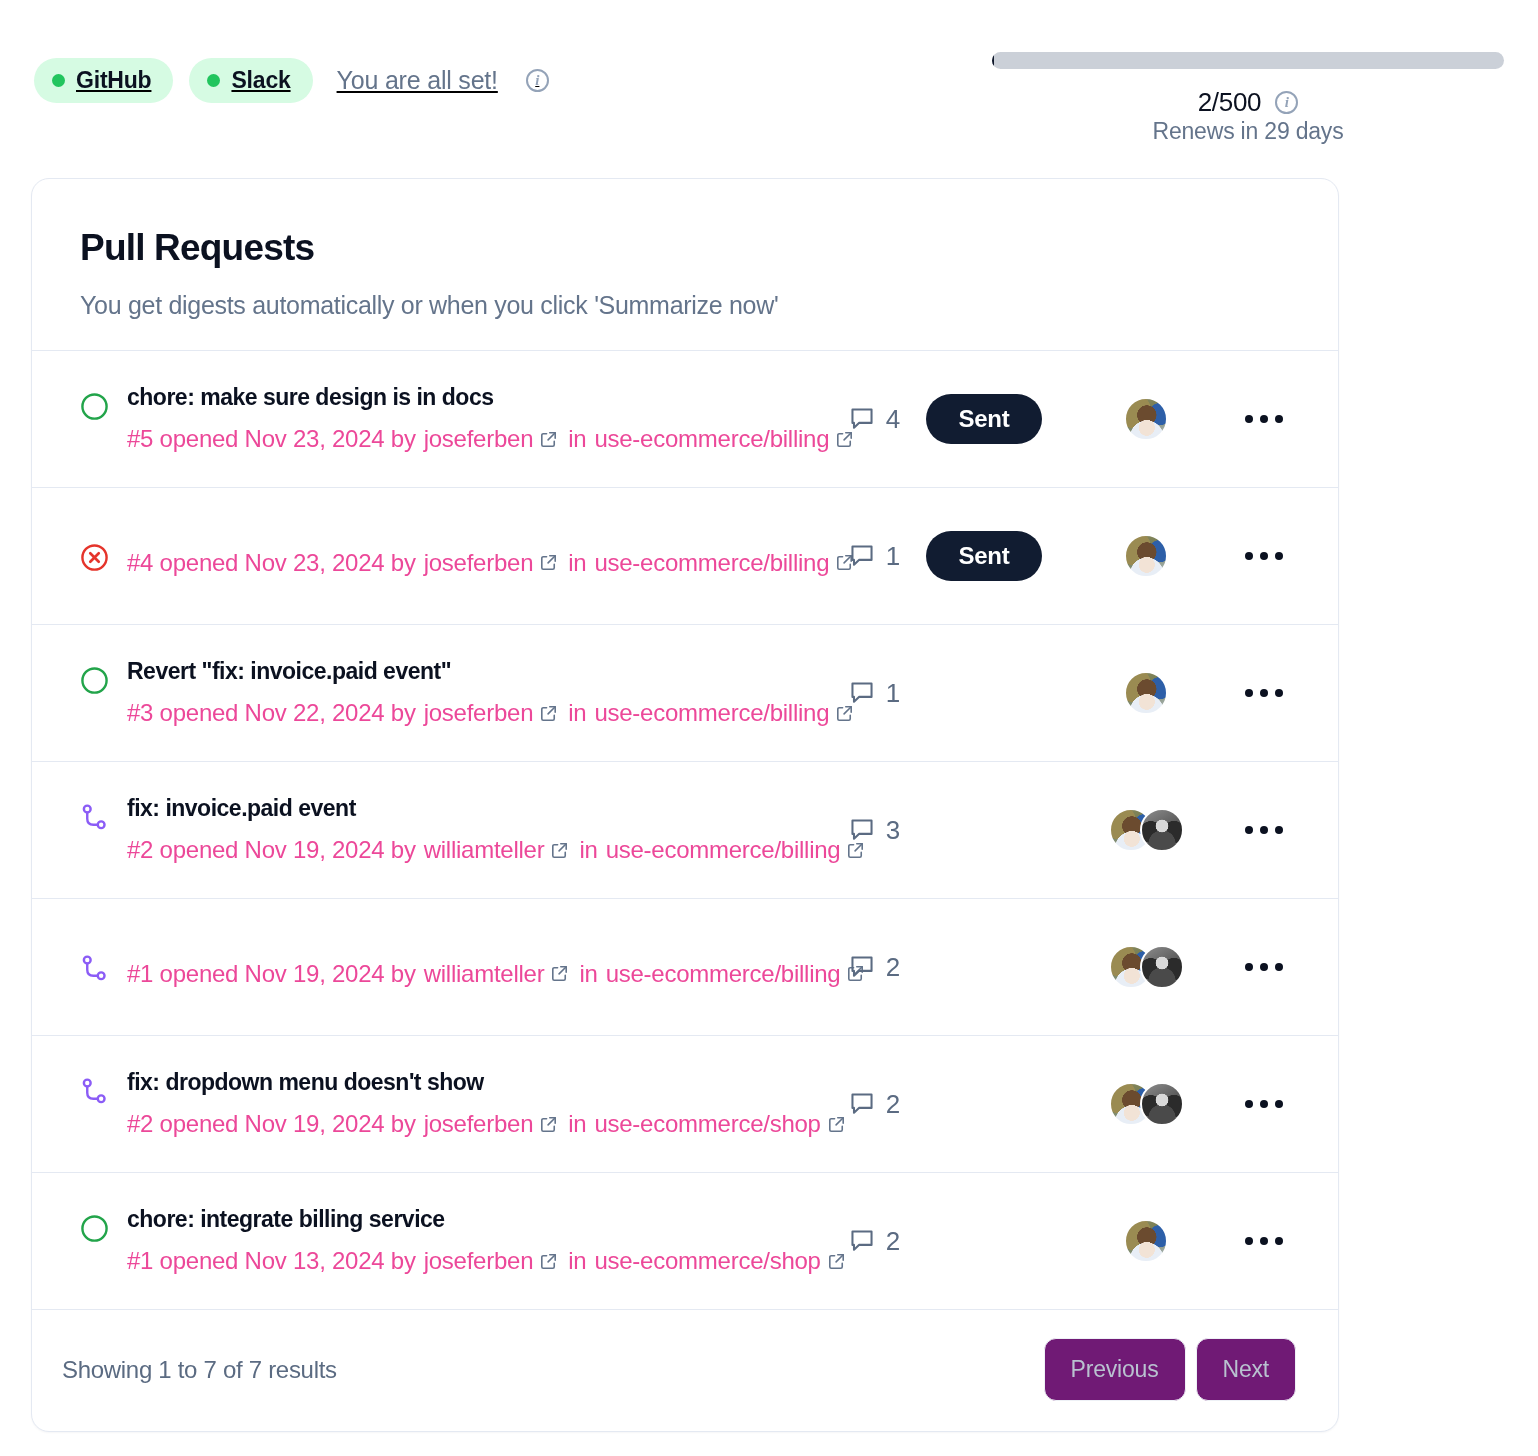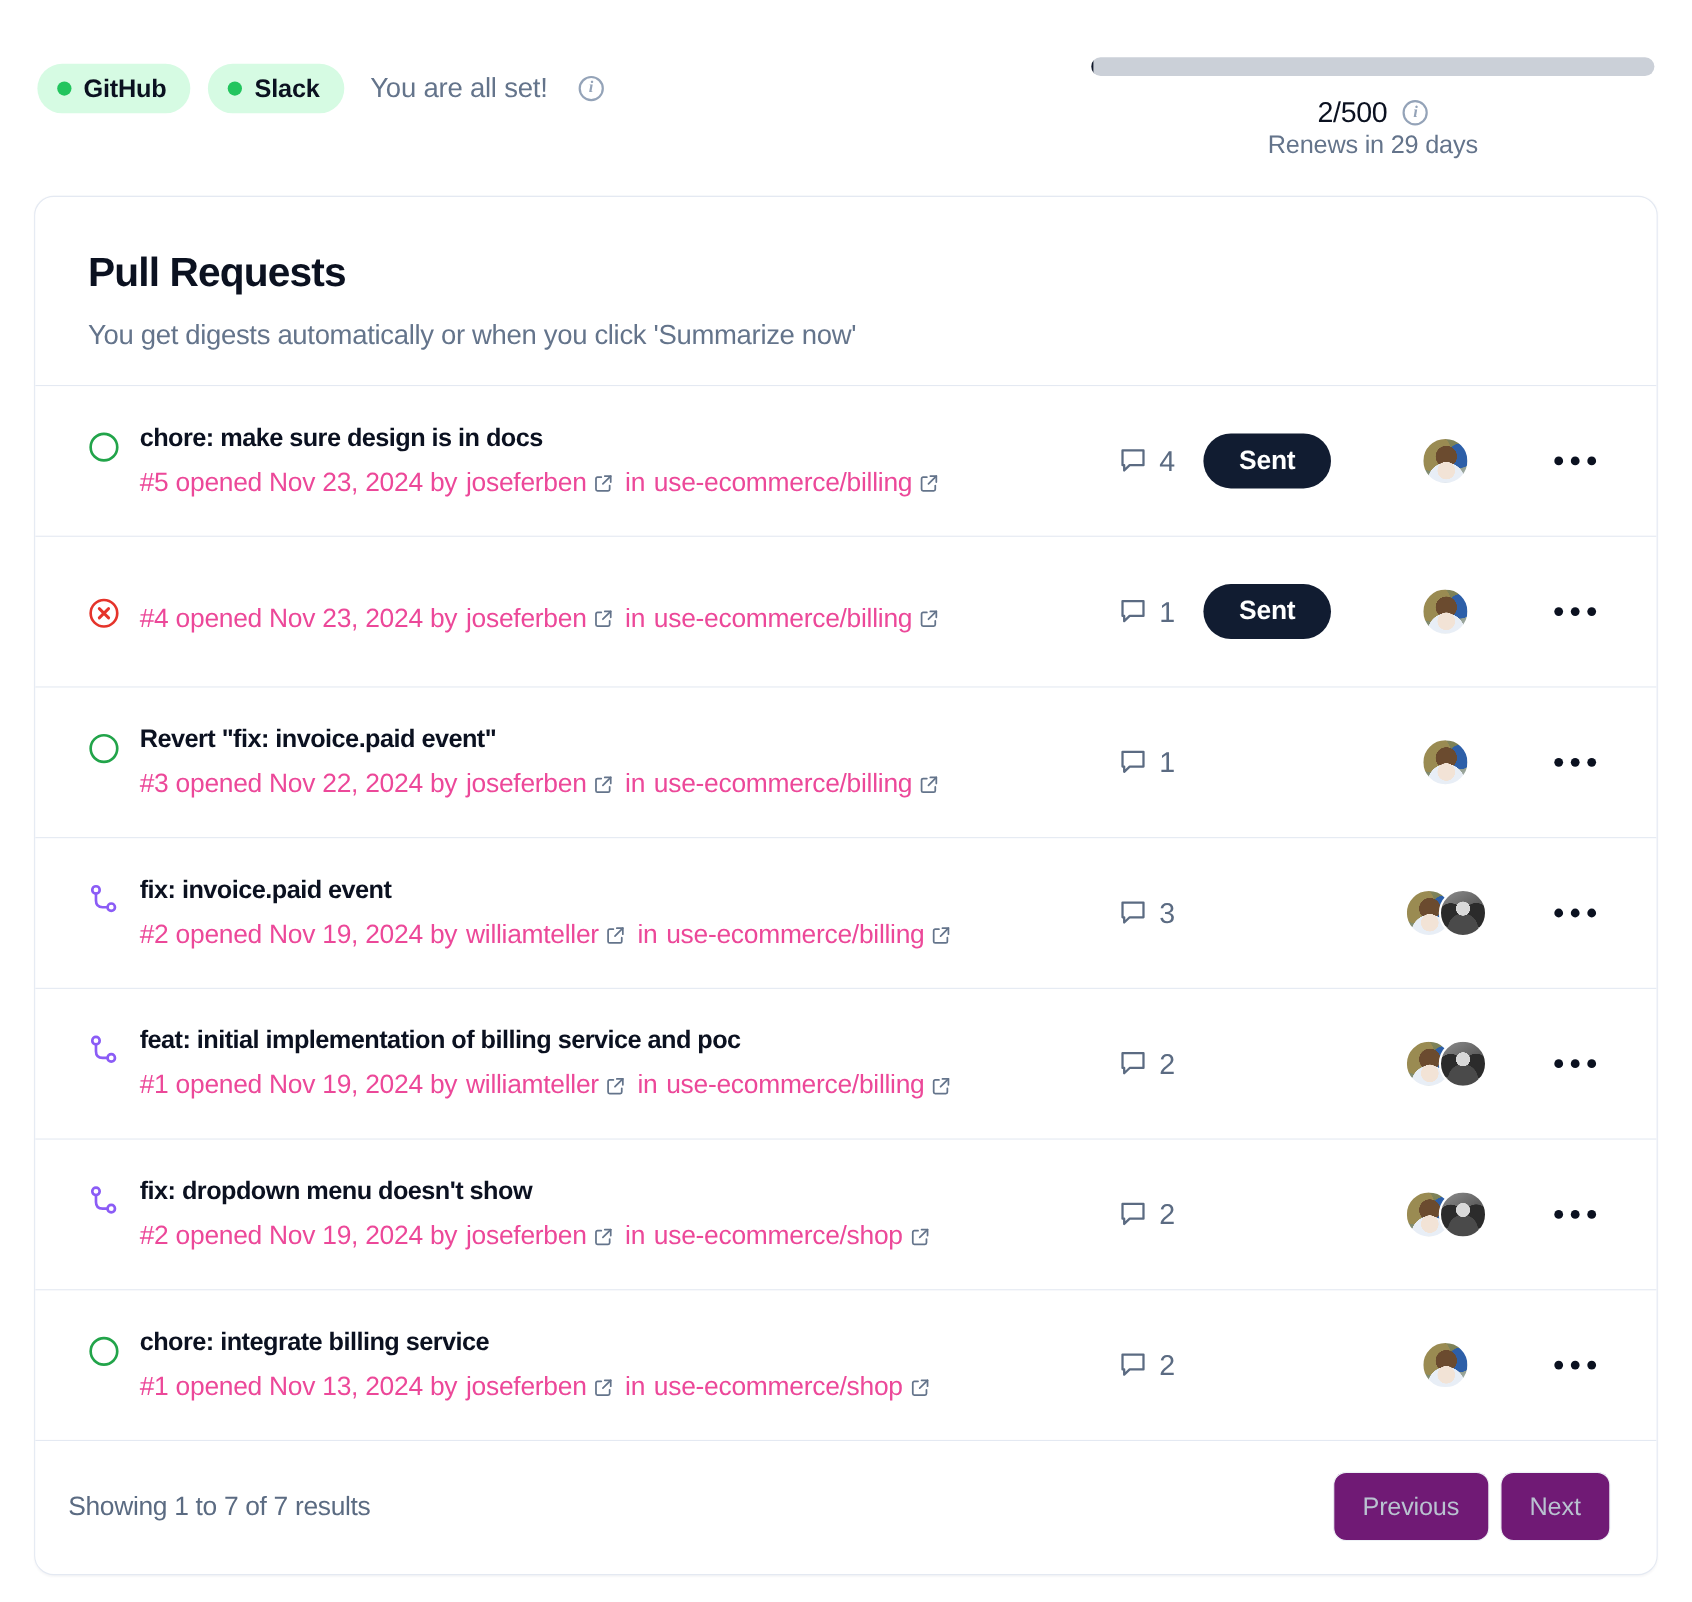--- a/index.html
+++ b/index.html
@@ -19,20 +19,21 @@
     height: 150px;
     padding: 0 36px;
   }
   .status-cluster {
     position: absolute;
     left: 34px;
     top: 58px;
     display: flex;
     align-items: center;
     gap: 16px;
+    text-decoration: underline;
   }
   .chip {
     display: inline-flex;
     align-items: center;
     gap: 11px;
     background: #d6fbe3;
     border-radius: 999px;
     padding: 9px 22px 9px 18px;
     font-size: 23px;
     font-weight: 700;
@@ -109,21 +110,21 @@
     font-size: 23px;
     color: #64748b;
     letter-spacing: -0.2px;
   }
 
   
   .card {
     position: absolute;
     left: 31px;
     top: 178px;
-    width: 1476px;
+    width: 1308px;
     background: #ffffff;
     border: 1px solid #e4e9f2;
     border-radius: 18px;
     box-shadow: 0 1px 2px rgba(15,23,42,0.04);
     overflow: hidden;
   }
   .card-head {
     padding: 48px 0 30px 48px;
   }
   .card-title {
@@ -524,21 +525,20 @@
         </div>
       </div>
       <div class="pr-row">
         <div class="pr-left">
           <svg class="state-icon" viewBox="0 0 24 24">
             <circle cx="6" cy="5" r="2.8" fill="none" stroke="#8b5cf6" stroke-width="2"></circle>
             <circle cx="17.5" cy="18" r="2.8" fill="none" stroke="#8b5cf6" stroke-width="2"></circle>
             <path d="M6 8 L6 13 Q6 18 11 18 L14.5 18" fill="none" stroke="#8b5cf6" stroke-width="2" stroke-linecap="round"></path>
           </svg>
           <div class="pr-text">
-            <div class="pr-title">feat: initial implementation of billing service and poc</div>
             <div class="pr-meta">
               <span>#1 opened Nov 19, 2024 by</span>
               <span style="margin-left:8px">williamteller</span>
               <svg class="ext-icon" viewBox="0 0 16 16">
                 <path d="M6.2 2.6 H3 A1.3 1.3 0 0 0 1.7 3.9 V13 A1.3 1.3 0 0 0 3 14.3 H12.1 A1.3 1.3 0 0 0 13.4 13 V9.8" fill="none" stroke="#64748b" stroke-width="1.5" stroke-linecap="round"></path>
                 <path d="M9.2 1.7 H14.3 V6.8" fill="none" stroke="#64748b" stroke-width="1.5" stroke-linecap="round" stroke-linejoin="round"></path>
                 <path d="M14.3 1.7 L7.6 8.4" fill="none" stroke="#64748b" stroke-width="1.5" stroke-linecap="round"></path>
               </svg>
               <span style="margin-left:8px">in</span>
               <span style="margin-left:8px">use-ecommerce/billing</span>

